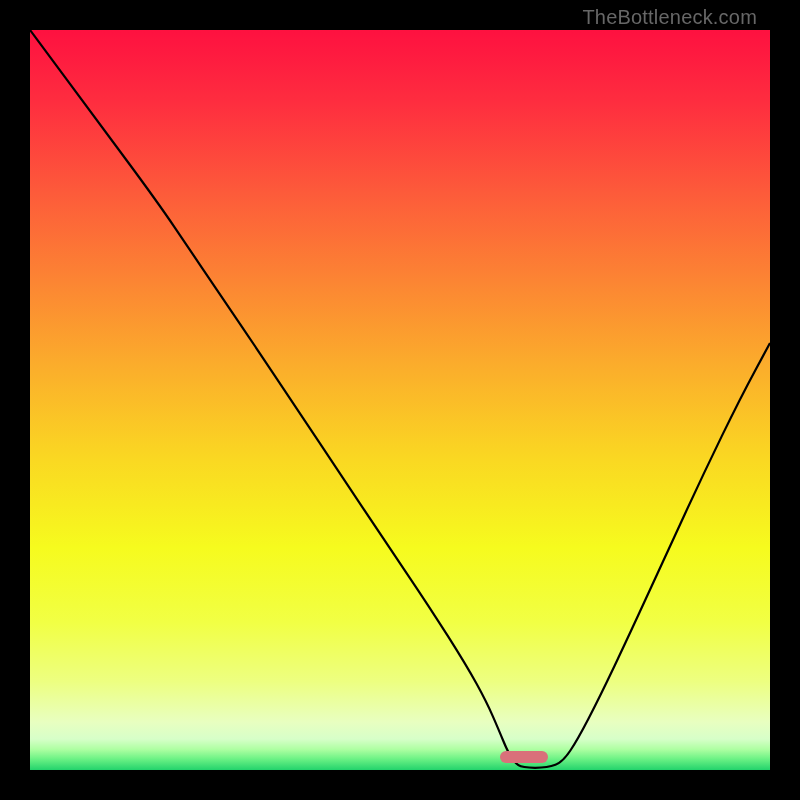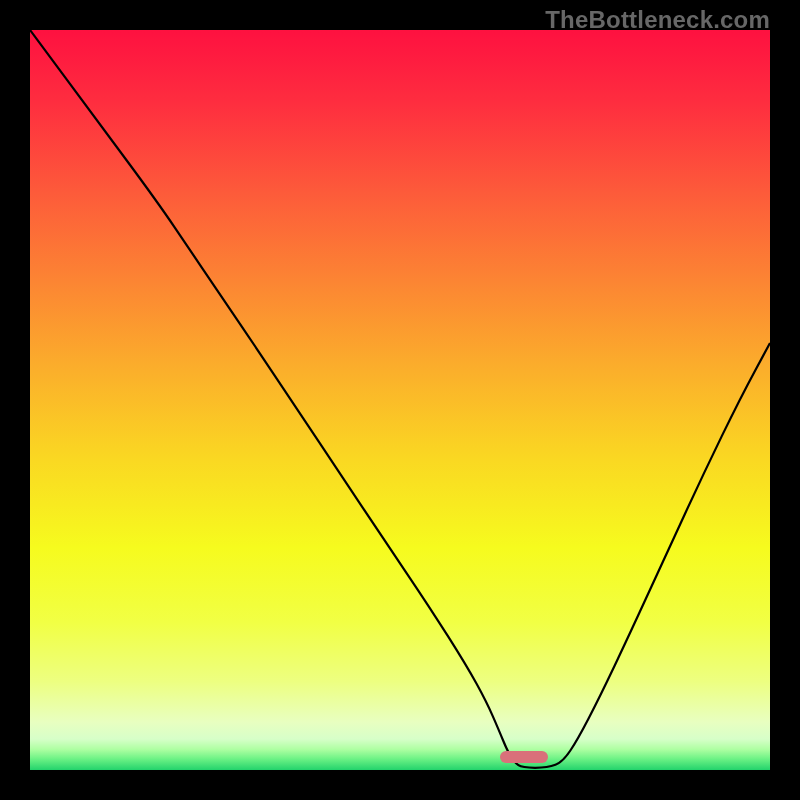--- a/index.html
+++ b/index.html
@@ -37,24 +37,24 @@
   .curve-svg {
     position: absolute;
     left: 0;
     top: 0;
     width: 100%;
     height: 100%;
   }
   .watermark {
     position: absolute;
     top: 6px;
-    right: 30px;
+    right: 43px;
     color: #676767;
-    font-size: 24px;
-    font-weight: 700;
+    font-size: 20px;
+    font-weight: 400;
     letter-spacing: 0.2px;
   }
   .marker {
     position: absolute;
     background: #d9707a;
     border-radius: 6px;
     height: 12px;
   }
 </style>
 </head>

